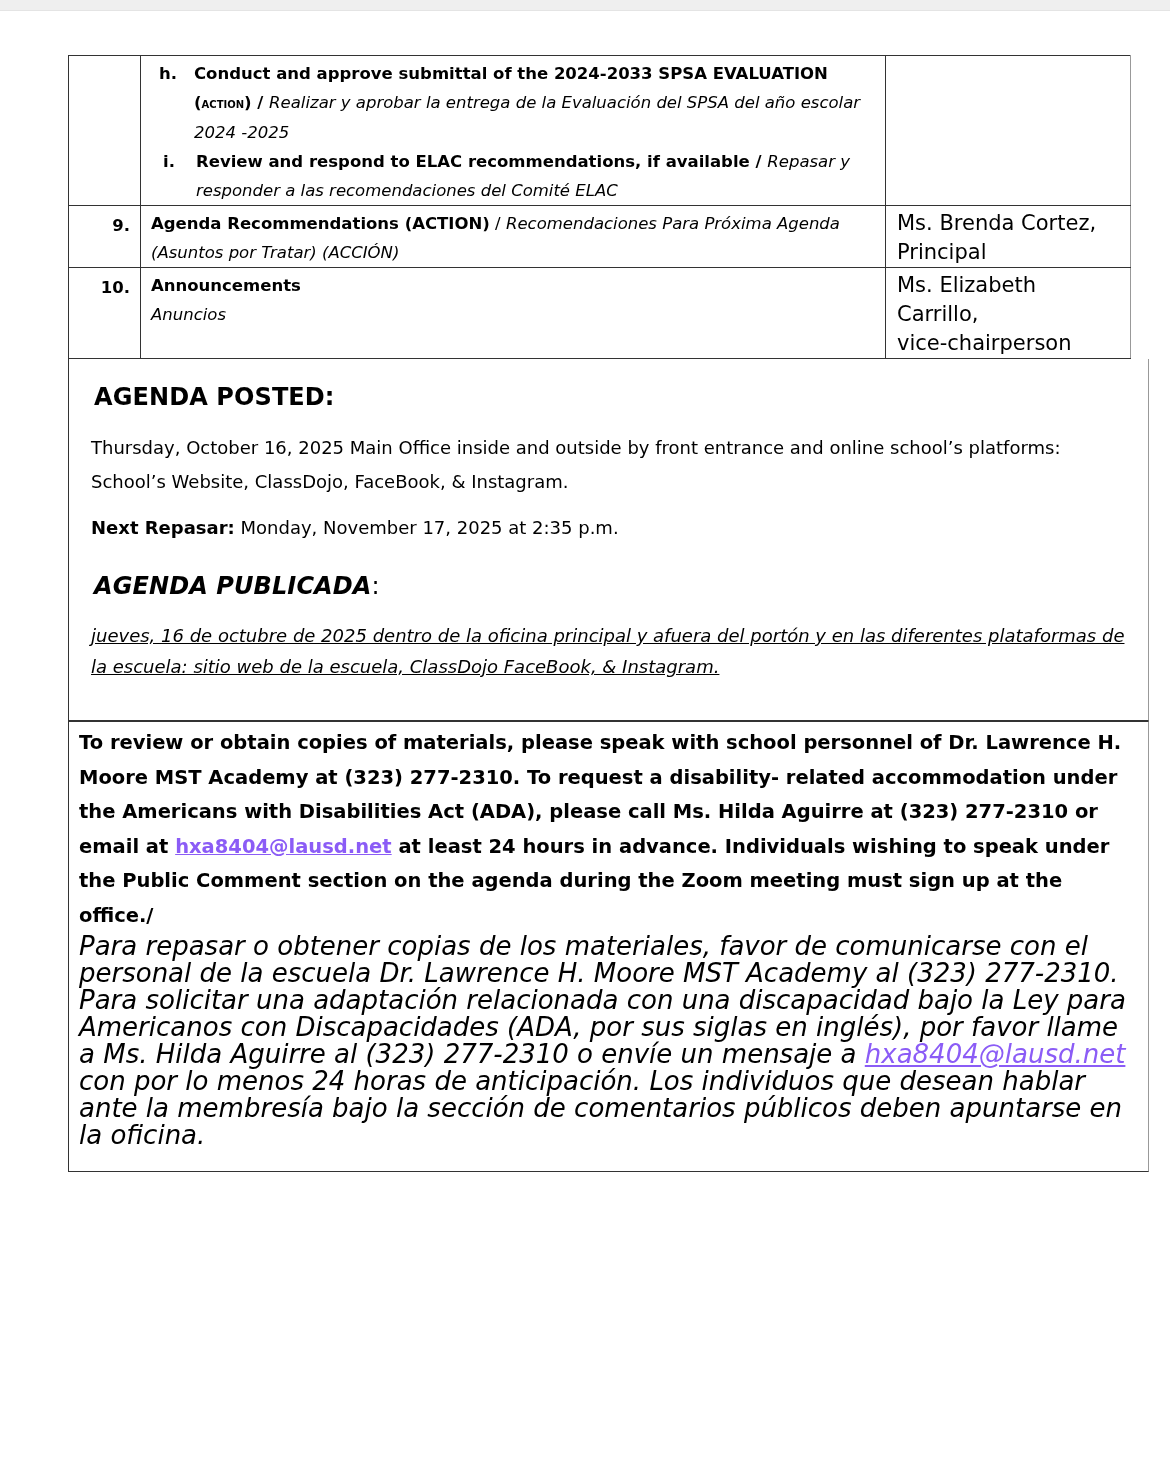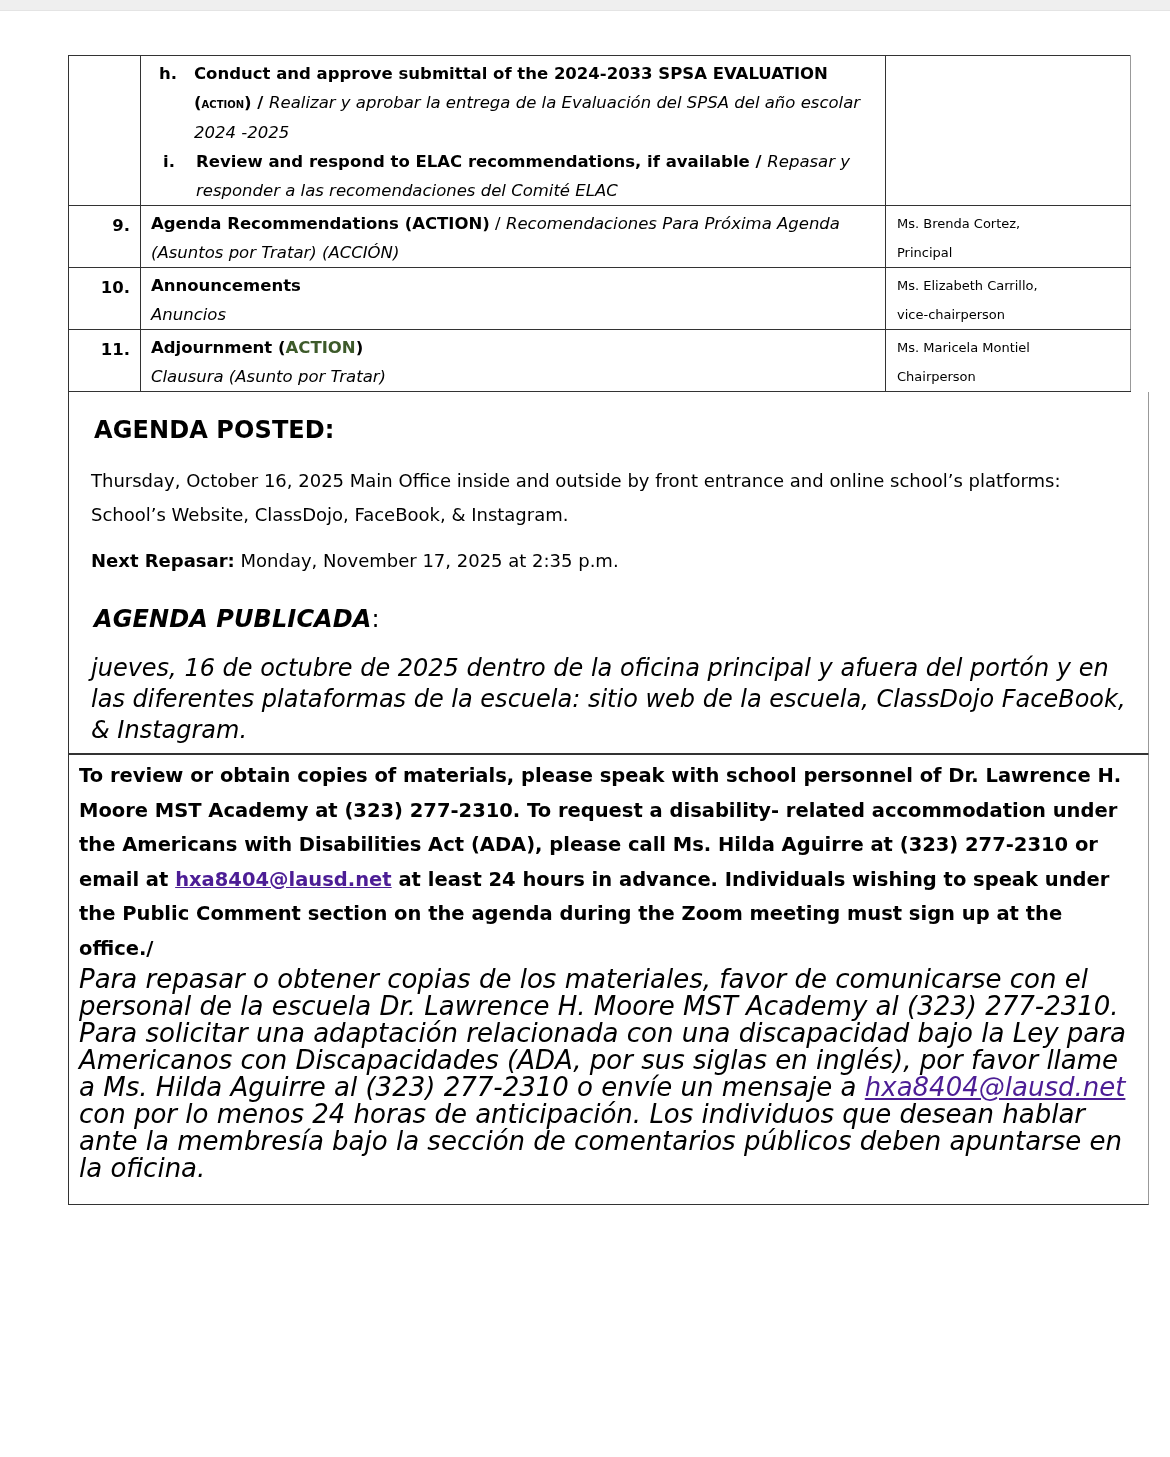--- a/index.html
+++ b/index.html
@@ -12,43 +12,43 @@
 
     table.agenda { border-collapse: collapse; width: 1062px; table-layout: fixed; }
     table.agenda td { border: 1.5px solid #333; vertical-align: top; padding: 0; }
     table.agenda td.right-edge { border-right: 1px solid #999; }
     col.c-num { width: 72px; }
     col.c-item { width: 745px; }
     col.c-who { width: 245px; }
 
     .num { text-align: right; font-weight: bold; font-size: 16.5px; padding: 5px 10px 0 0 !important; line-height: 29px; }
     .item-cell { padding: 3px 8px 0 10px !important; font-size: 16.5px; line-height: 29px; }
-    .who-cell { padding: 3px 8px 0 11px !important; font-size: 13px; line-height: 29px; }
+    .who-cell { padding: 3px 8px 0 11px !important; font-size: 21px; line-height: 29px; }
 
     .sub-item { display: flex; }
     .sub-letter { font-weight: bold; width: 35px; flex: 0 0 35px; padding-left: 4px; }
     .sub-letter.i { width: 33px; flex: 0 0 33px; padding-left: 8px; }
     .sub-body { flex: 1; }
     .b { font-weight: bold; }
     .it { font-style: italic; }
     .smallcaps { font-variant: small-caps; font-weight: bold; font-size: 14px; }
     .action-green { color: #3d5a2a; font-weight: bold; }
 
     .box { border: 1.5px solid #333; border-top: none; border-right: 1px solid #999; width: 1059px; }
     .posted { padding: 4px 10px 0 10px; height: 357px; }
     .posted h2 { margin: 15px; font-size: 24px; font-weight: bold; line-height: 38px; letter-spacing: 0.1px; }
     .posted p { margin: 12px; font-size: 18px; line-height: 34px; }
     .posted h2.es { margin-top: 22px; font-style: italic; }
     .posted h2.es .colon { font-weight: normal; font-style: normal; }
-    .posted p.es { font-style: italic; line-height: 31px; font-size: 24px; }
+    .posted p.es { font-style: italic; line-height: 31px; font-size: 18px; text-decoration: underline; }
 
     .notice { padding: 4px 10px 0 10px; height: 445px; border-top: 1.5px solid #333; border-bottom: 1.5px solid #333; }
     .notice .en { font-weight: bold; font-size: 19.5px; line-height: 34.5px; }
     .notice .es { font-style: italic; font-size: 26px; line-height: 27px; }
-    a.email { color: #4c1d95; text-decoration: underline; }
+    a.email { color: #8b5cf6; text-decoration: underline; }
   </style>
 </head>
 <body>
 
 <div class="top-strip"></div>
 
 <div class="page">
   <table class="agenda">
     <colgroup>
         <col class="c-num">
@@ -90,31 +90,20 @@
       <td class="num">10.</td>
       <td class="item-cell">
         <div class="b">Announcements</div>
         <div class="it">Anuncios</div>
       </td>
       <td class="who-cell right-edge">
         <div>Ms. Elizabeth Carrillo,</div>
         <div>vice-chairperson</div>
       </td>
     </tr>
-    <tr style="height:59px;">
-      <td class="num">11.</td>
-      <td class="item-cell">
-        <div><span class="b">Adjournment (</span><span class="action-green">ACTION</span><span class="b">)</span></div>
-        <div class="it">Clausura (Asunto por Tratar)</div>
-      </td>
-      <td class="who-cell right-edge">
-        <div>Ms.  Maricela Montiel</div>
-        <div>Chairperson</div>
-      </td>
-    </tr>
   </tbody>
     </table>
 
   <div class="box posted">
     <h2>AGENDA POSTED:</h2>
     <p>Thursday, October 16, 2025 Main Office inside and outside by front entrance and online school’s platforms: School’s Website, ClassDojo, FaceBook, &amp; Instagram.</p>
     <p><span class="b">Next Repasar:</span><span> Monday, November 17, 2025 at 2:35 p.m.</span></p>
     <h2 class="es"><span>AGENDA PUBLICADA</span><span class="colon">:</span></h2>
     <p class="es">jueves, 16 de octubre de 2025 dentro de la oficina principal y afuera del portón y en las diferentes plataformas de la escuela: sitio web de la  escuela, ClassDojo FaceBook, &amp; Instagram.</p>
   </div>

